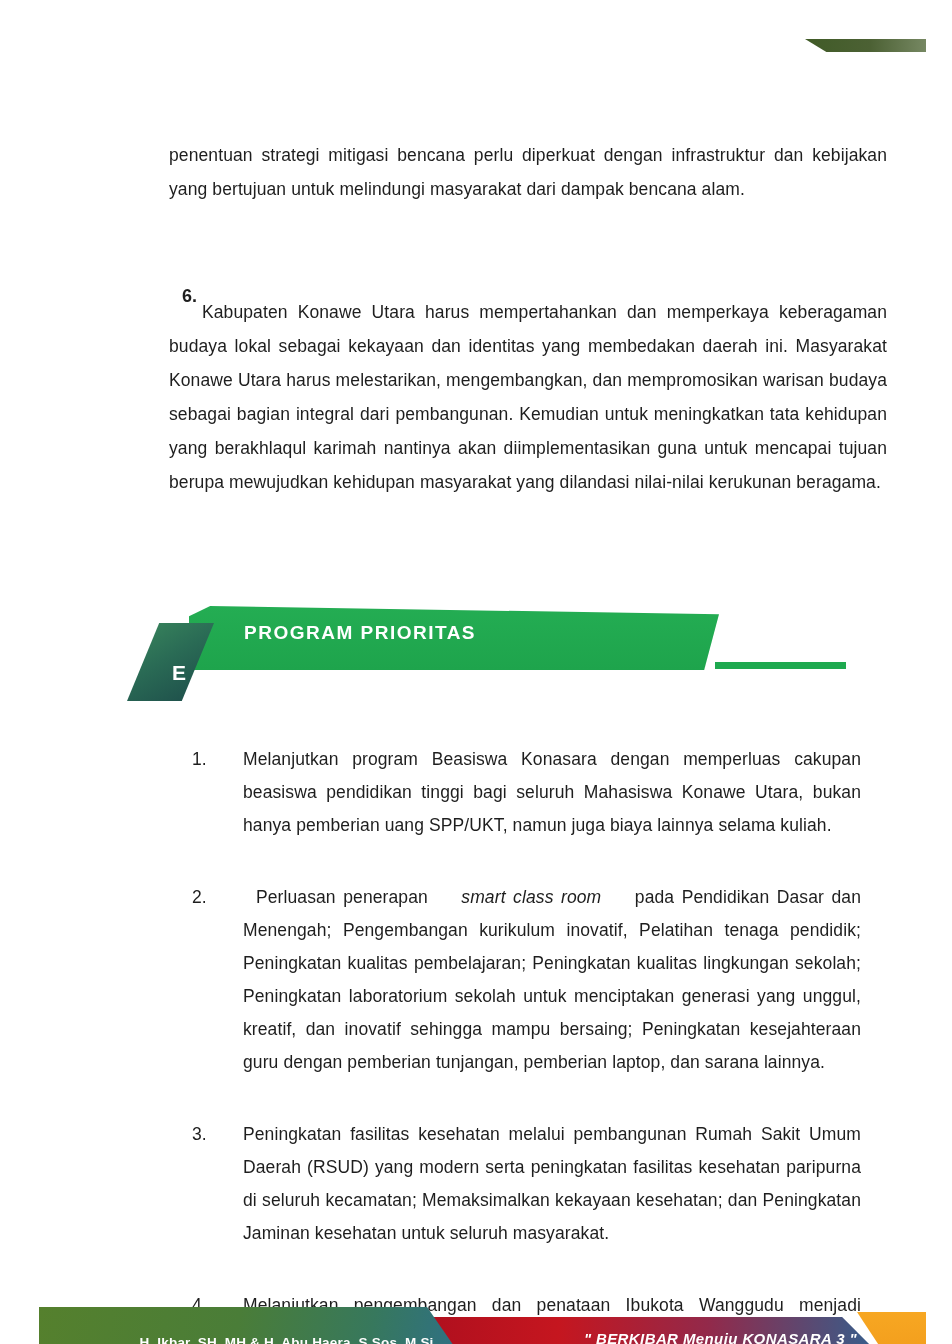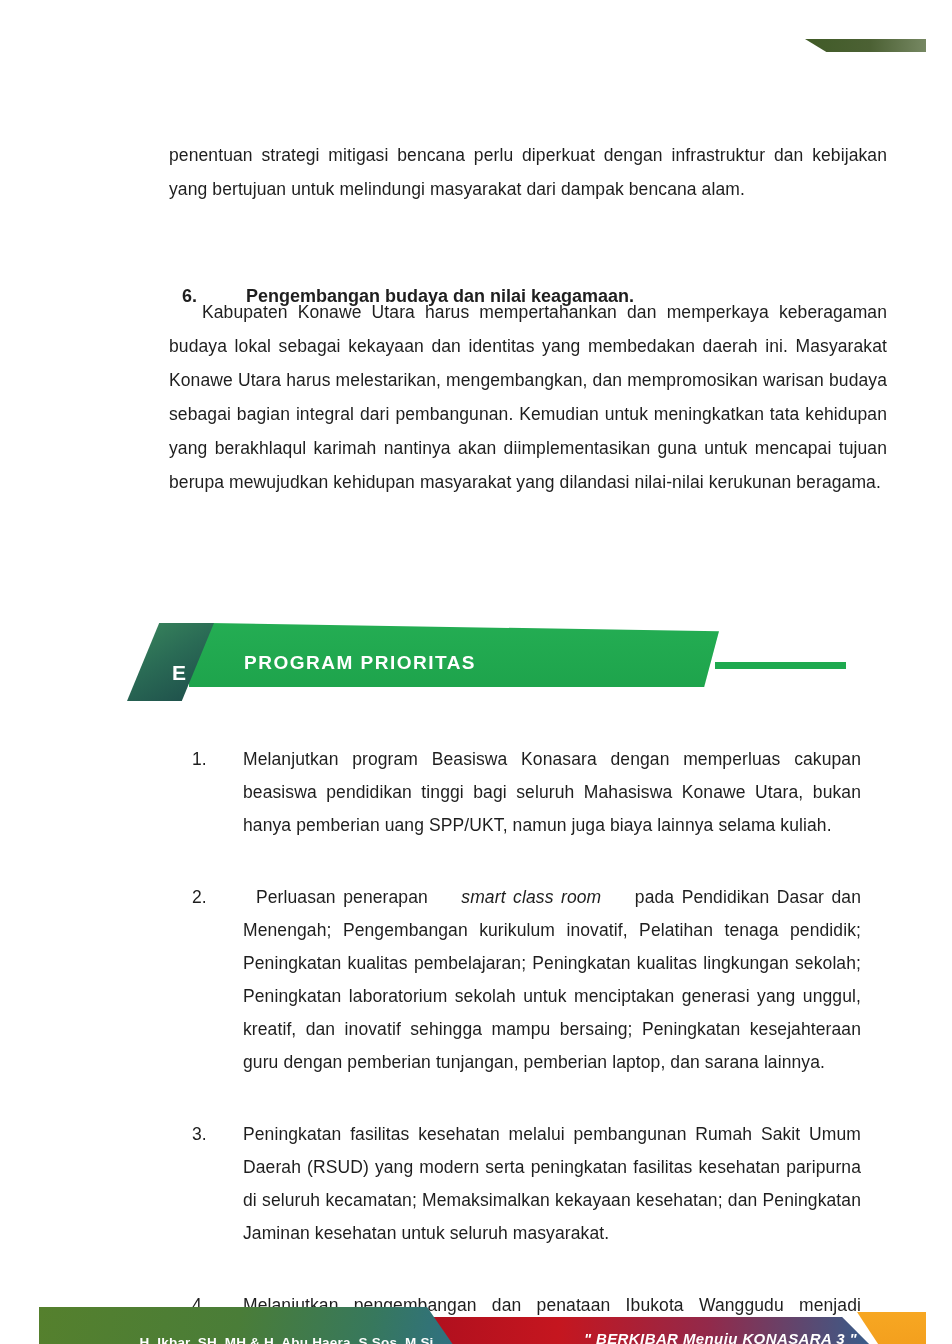--- a/index.html
+++ b/index.html
@@ -27,24 +27,24 @@
   .para2 { top:256px; text-indent:33px; }
 
   .heading {
     position:absolute; left:130px; top:229px; width:718px;
     display:flex; font-weight:bold; font-size:18px; line-height:30px;
   }
   .heading .h-num { width:38px; flex:0 0 38px; }
 
   
   .banner-bar {
-    position:absolute; left:150px; top:584px; width:530px; height:64px;
+    position:absolute; left:150px; top:567px; width:530px; height:64px;
     background:linear-gradient(180deg,#24ad53 0%,#1ea44c 100%);
     clip-path:polygon(0 16%,4% 0,100% 13%,97.2% 100%,0 100%);
-    display:flex; align-items:flex-end;
+    display:flex; align-items:center;
   }
   .banner-title {
     padding-left:42px; color:#ffffff; font-weight:bold; font-size:19px;
     letter-spacing:1.5px; margin-top:2px;
   }
   .banner-line {
     position:absolute; left:676px; top:623px; width:131px; height:7px;
     background:#1ea94f;
   }
   .e-badge {
@@ -103,21 +103,20 @@
 <body>
 
 <div class="page">
 
   <div class="top-band"></div>
 
   <p class="para para1">penentuan strategi mitigasi bencana perlu diperkuat dengan infrastruktur dan kebijakan yang bertujuan untuk melindungi masyarakat dari dampak bencana alam.</p>
 
   <div class="heading">
     <span class="h-num">6.</span>
-    <span class="h-text">Pengembangan budaya dan nilai keagamaan.</span>
   </div>
 
   <p class="para para2">Kabupaten Konawe Utara harus mempertahankan dan memperkaya keberagaman budaya lokal sebagai kekayaan dan identitas yang membedakan daerah ini. Masyarakat Konawe Utara harus melestarikan, mengembangkan, dan mempromosikan warisan budaya sebagai bagian integral dari pembangunan. Kemudian untuk meningkatkan tata kehidupan yang berakhlaqul karimah nantinya akan diimplementasikan guna untuk mencapai tujuan berupa mewujudkan kehidupan masyarakat yang dilandasi nilai-nilai kerukunan beragama.</p>
 
   <div class="e-badge">
     <span class="e-letter">E</span>
   </div>
   <div class="banner-bar">
     <span class="banner-title">PROGRAM PRIORITAS</span>
   </div>

